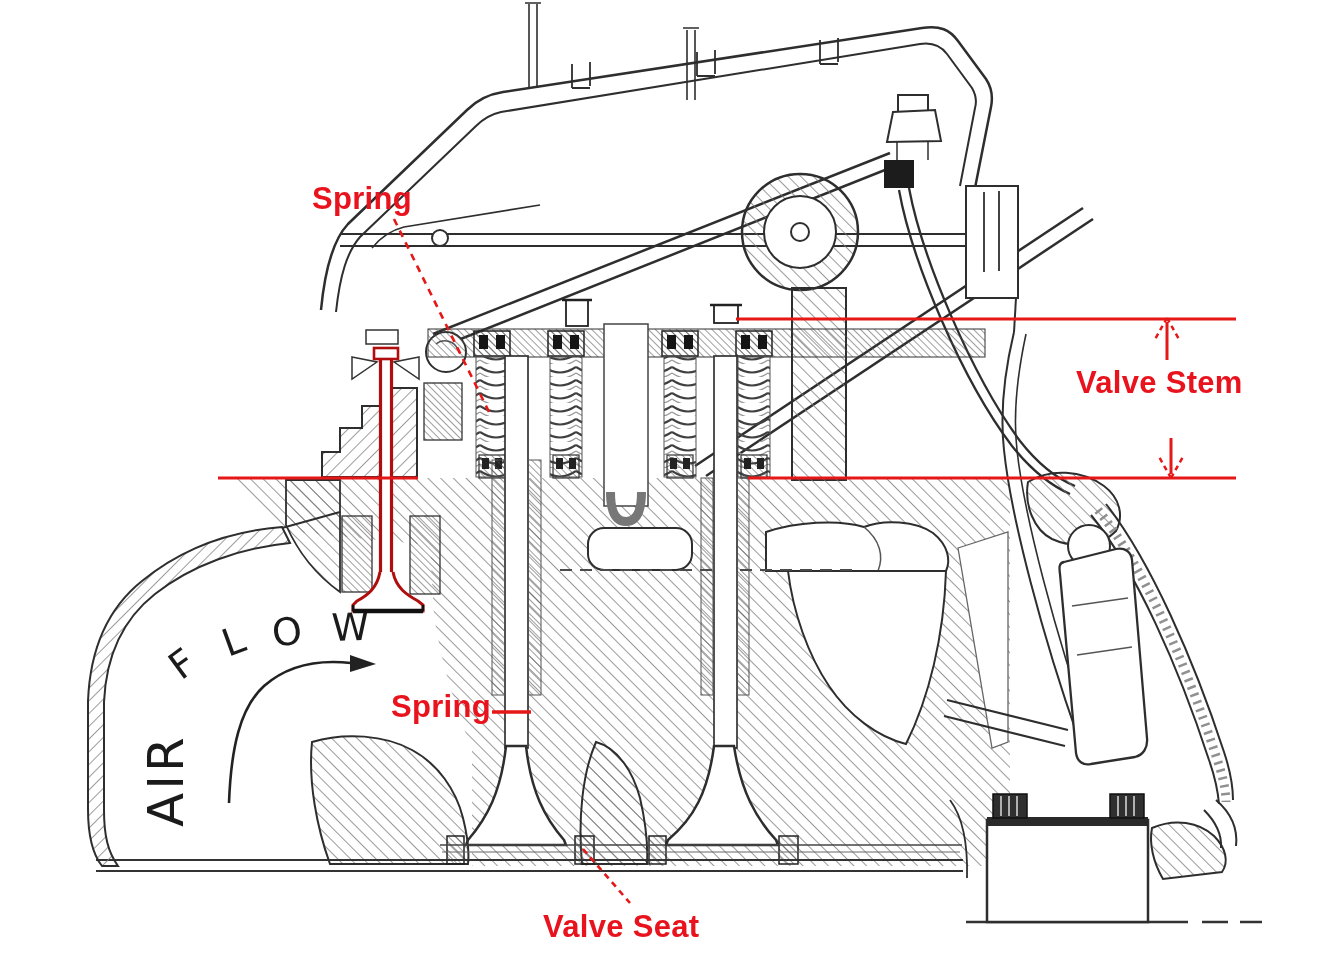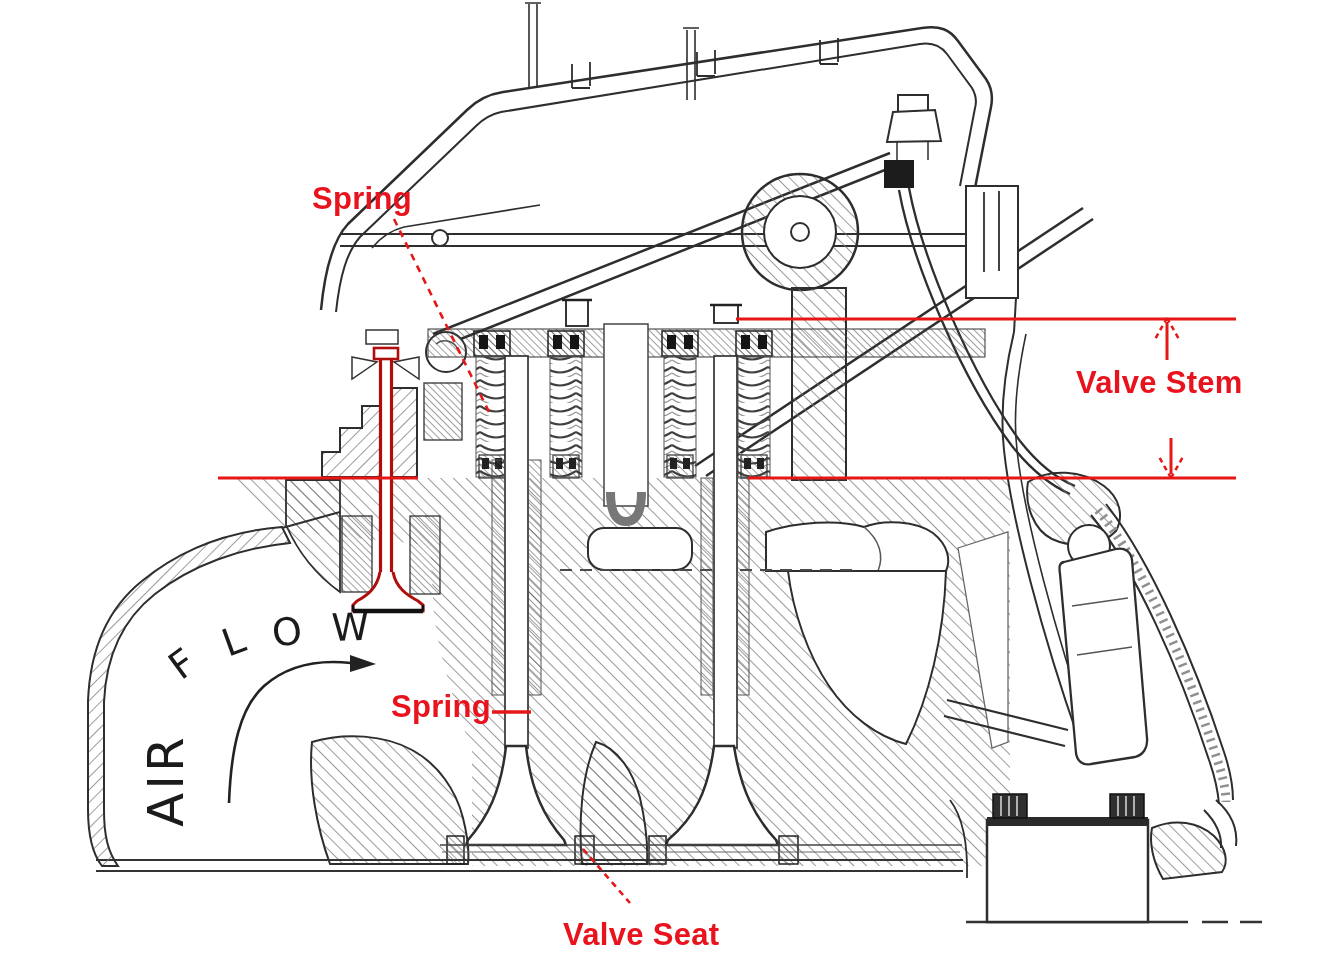--- a/index.html
+++ b/index.html
@@ -280,19 +280,19 @@
   </g>
 </svg>
 
 <div class="lbl" style="left:277px;top:181px;margin-left:35px;">Spring</div>
 
 <div class="lbl two" style="left:42px;top:441px;">
 </div>
 
 <div class="lbl" style="left:391px;top:689px;">Spring</div>
 
-<div class="lbl" style="left:563px;top:909px;margin-top:8px;">Valve Seat</div>
+<div class="lbl" style="left:543px;top:909px;">Valve Seat</div>
 
 <div class="lbl two" style="left:1076px;top:361px;text-align:center;">
   <div>Valve Stem</div>
 </div>
 
 </div>
 
 </body></html>

